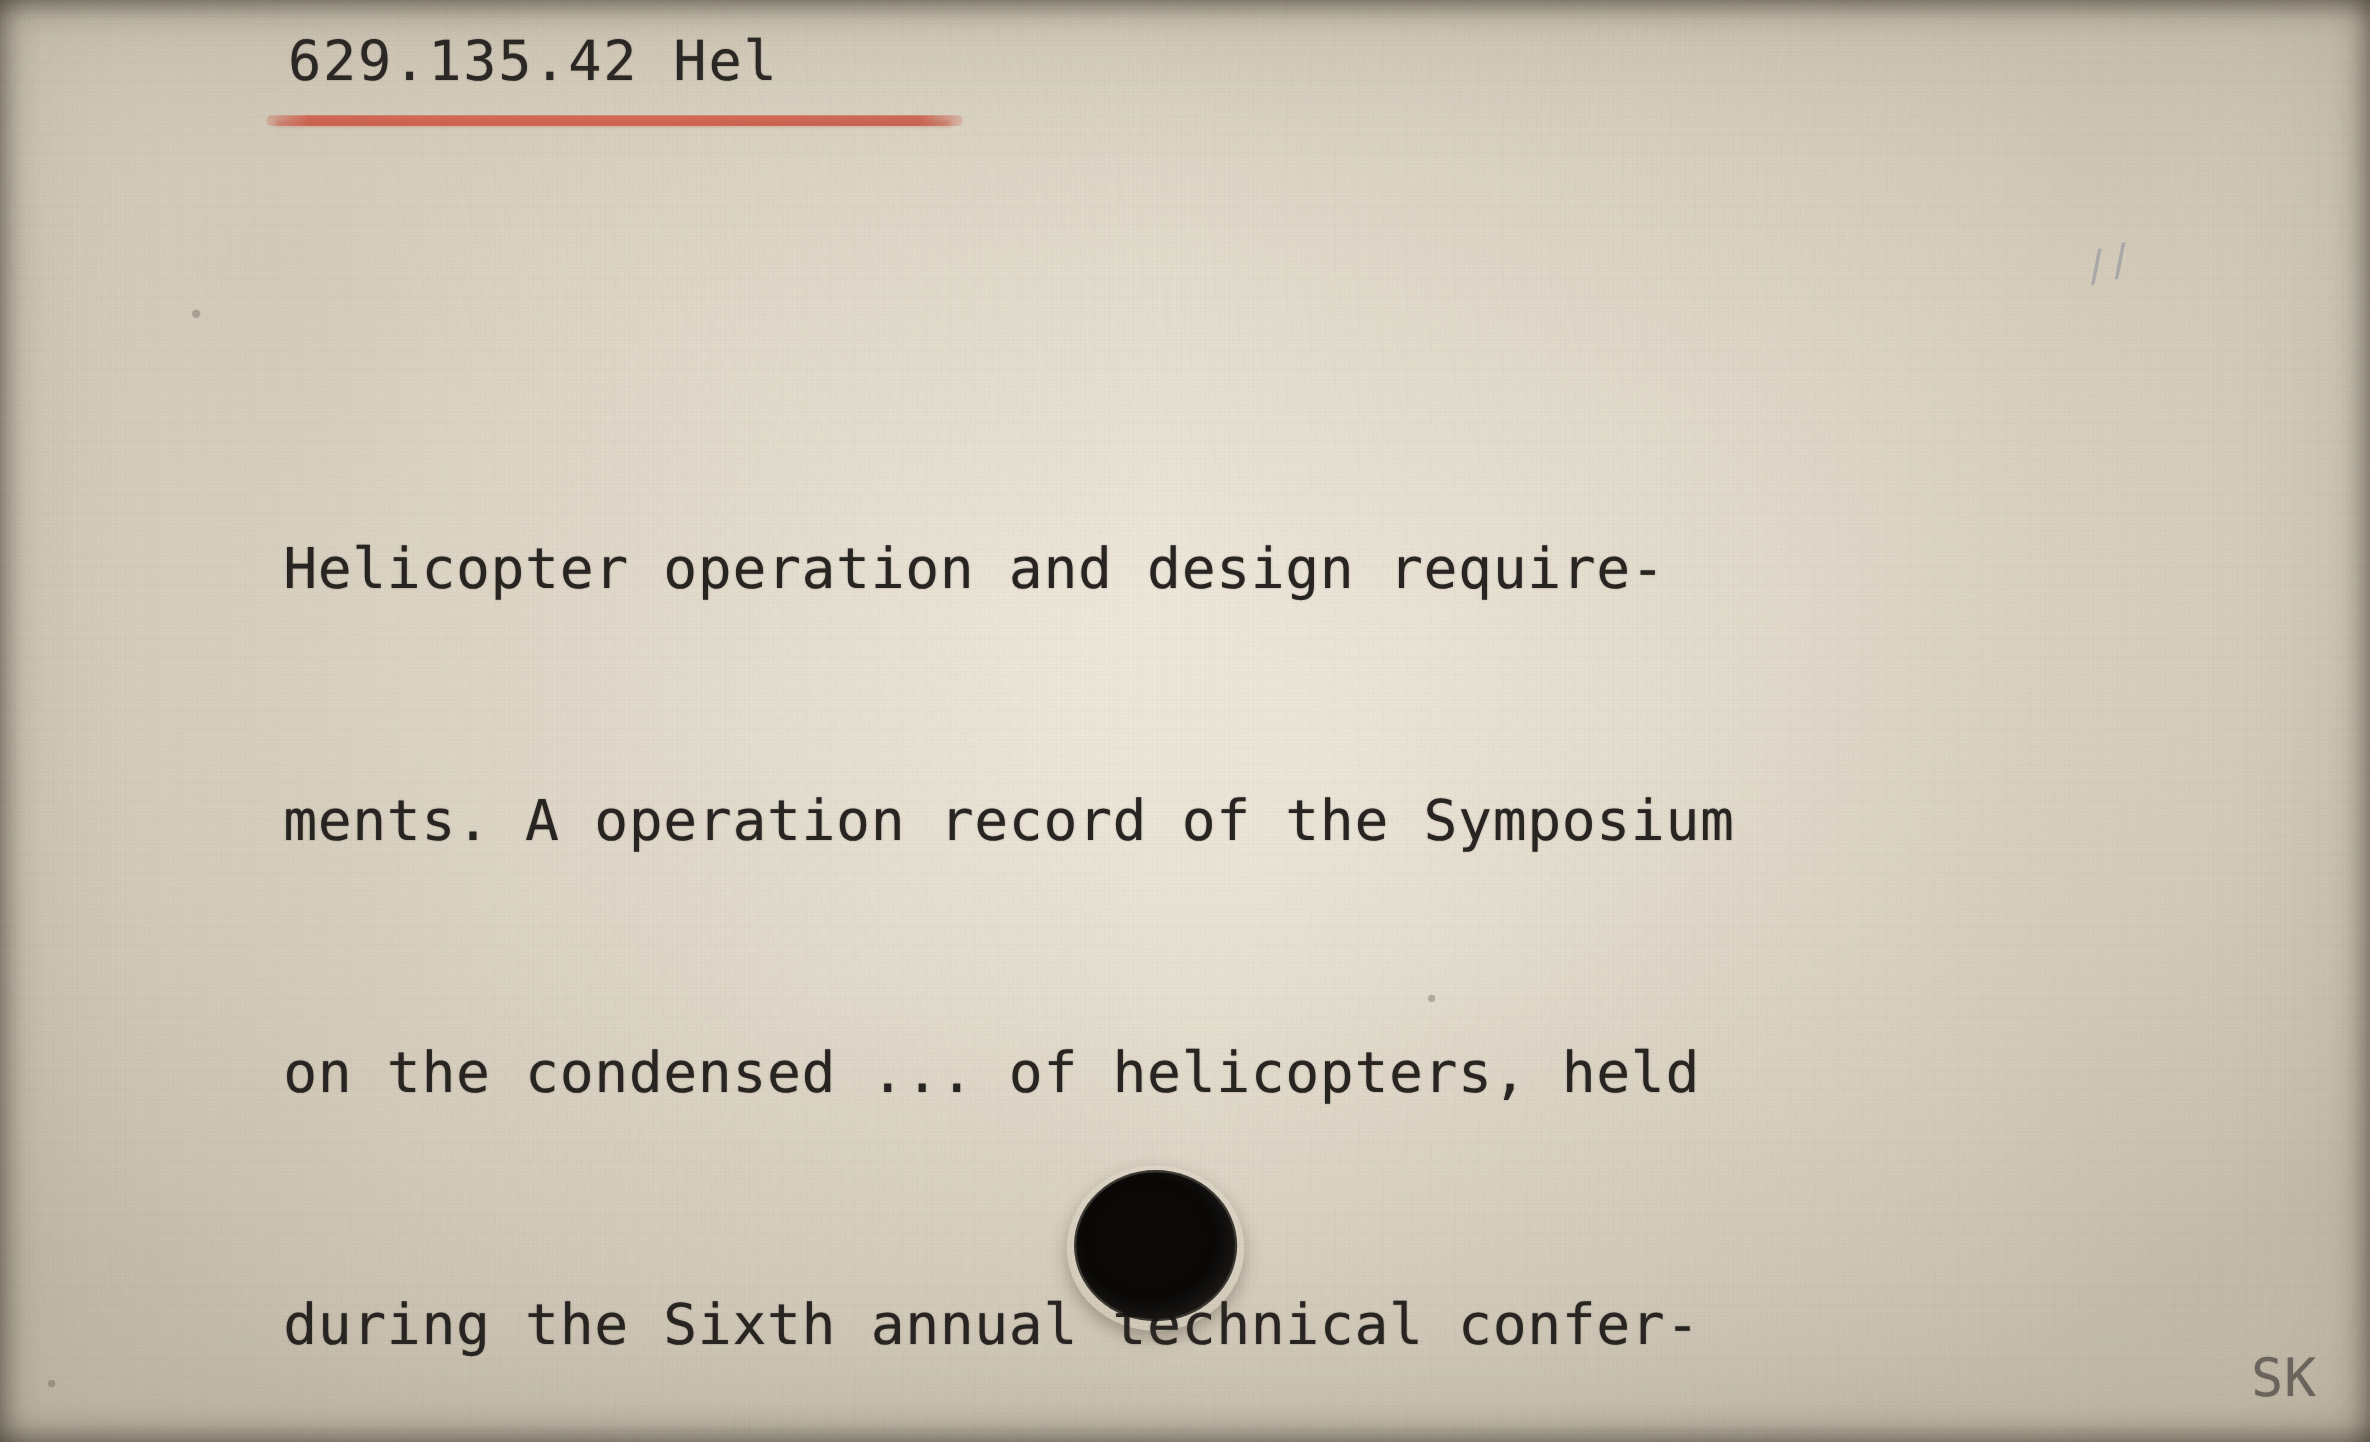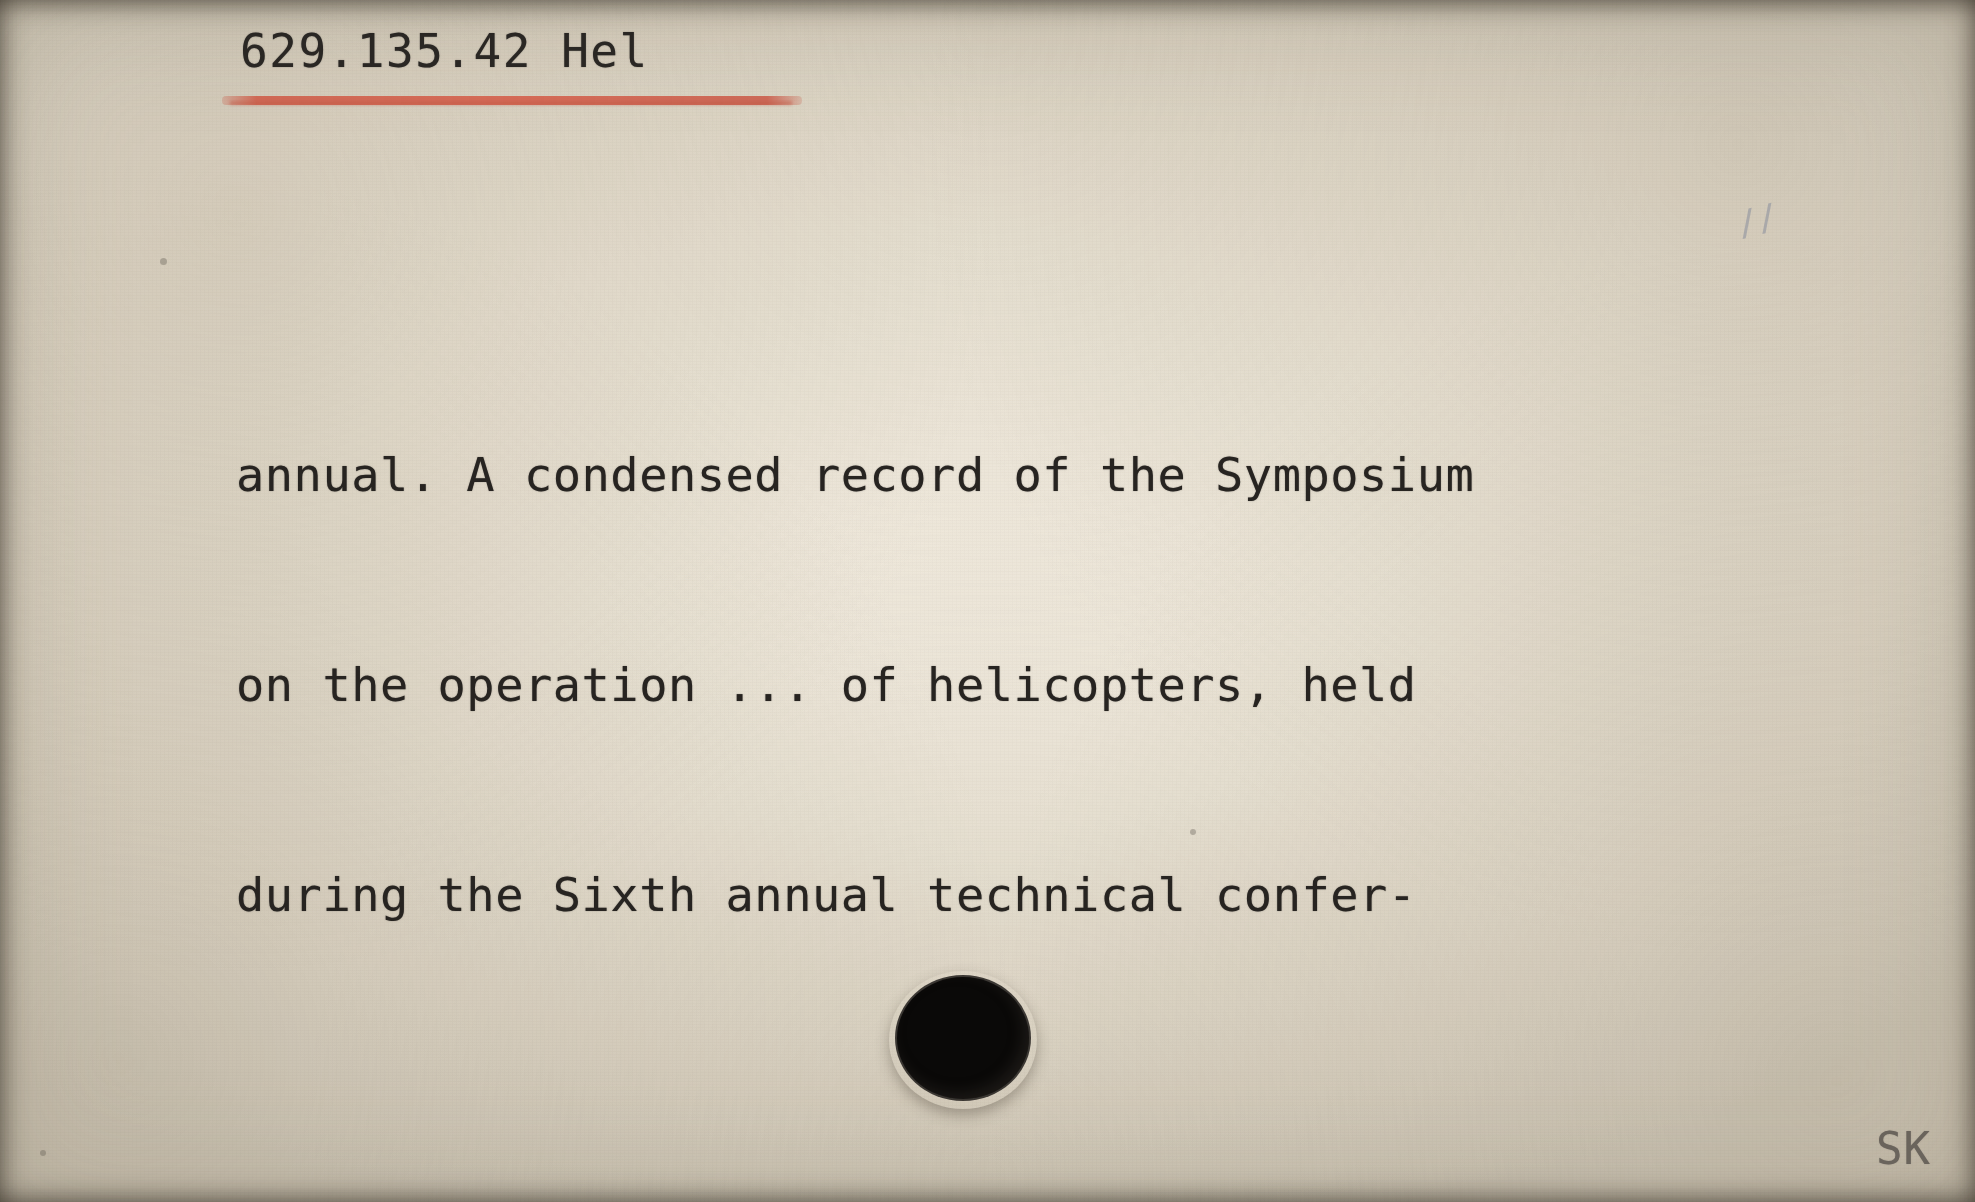--- a/index.html
+++ b/index.html
@@ -189,22 +189,23 @@
 
     <div class="grain"></div>
     <div class="grain2"></div>
 
     <div class="callnum">629.135.42 Hel</div>
     <div class="red-underline"></div>
 
     <div class="pencil-mark">//</div>
 
     <div class="body-block">
-      <span class="line">annual. A condensed record of the Symposium</span>
-      <span class="line">on the operation ... of helicopters, held</span>
+      <span class="line">Helicopter operation and design require-</span>
+      <span class="line">ments. A operation record of the Symposium</span>
+      <span class="line">on the condensed ... of helicopters, held</span>
       <span class="line">during the Sixth annual technical confer-</span>
       
       
     </div>
 
     <div class="punch"></div>
 
     <div class="initials">SK</div>
 
     <div class="speck" style="left:160px; top:258px; width:7px; height:7px;"></div>

